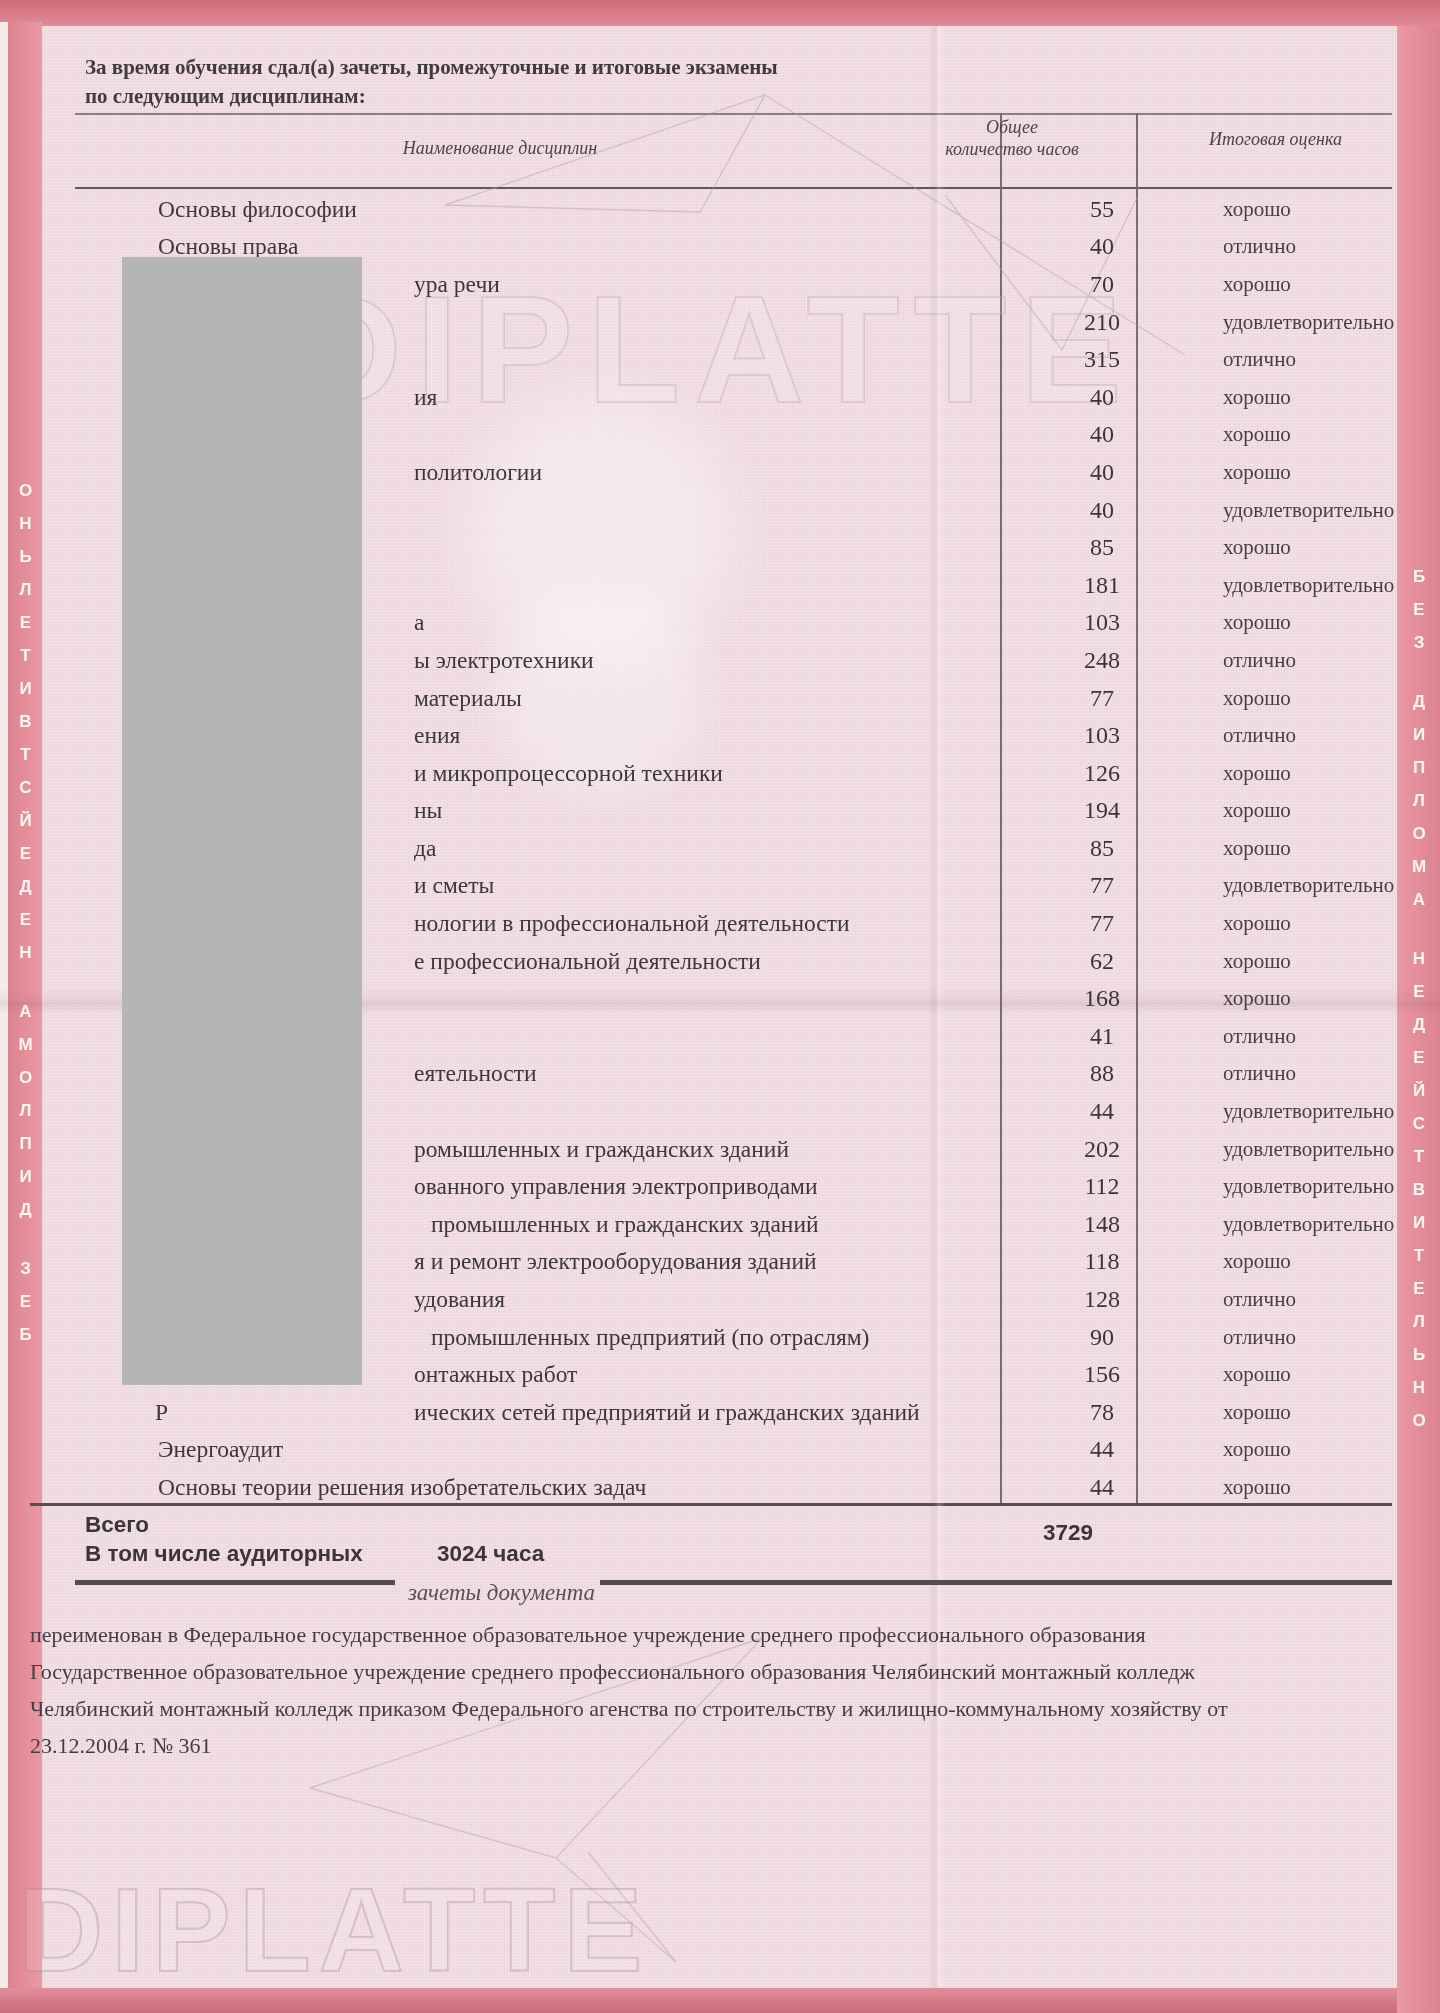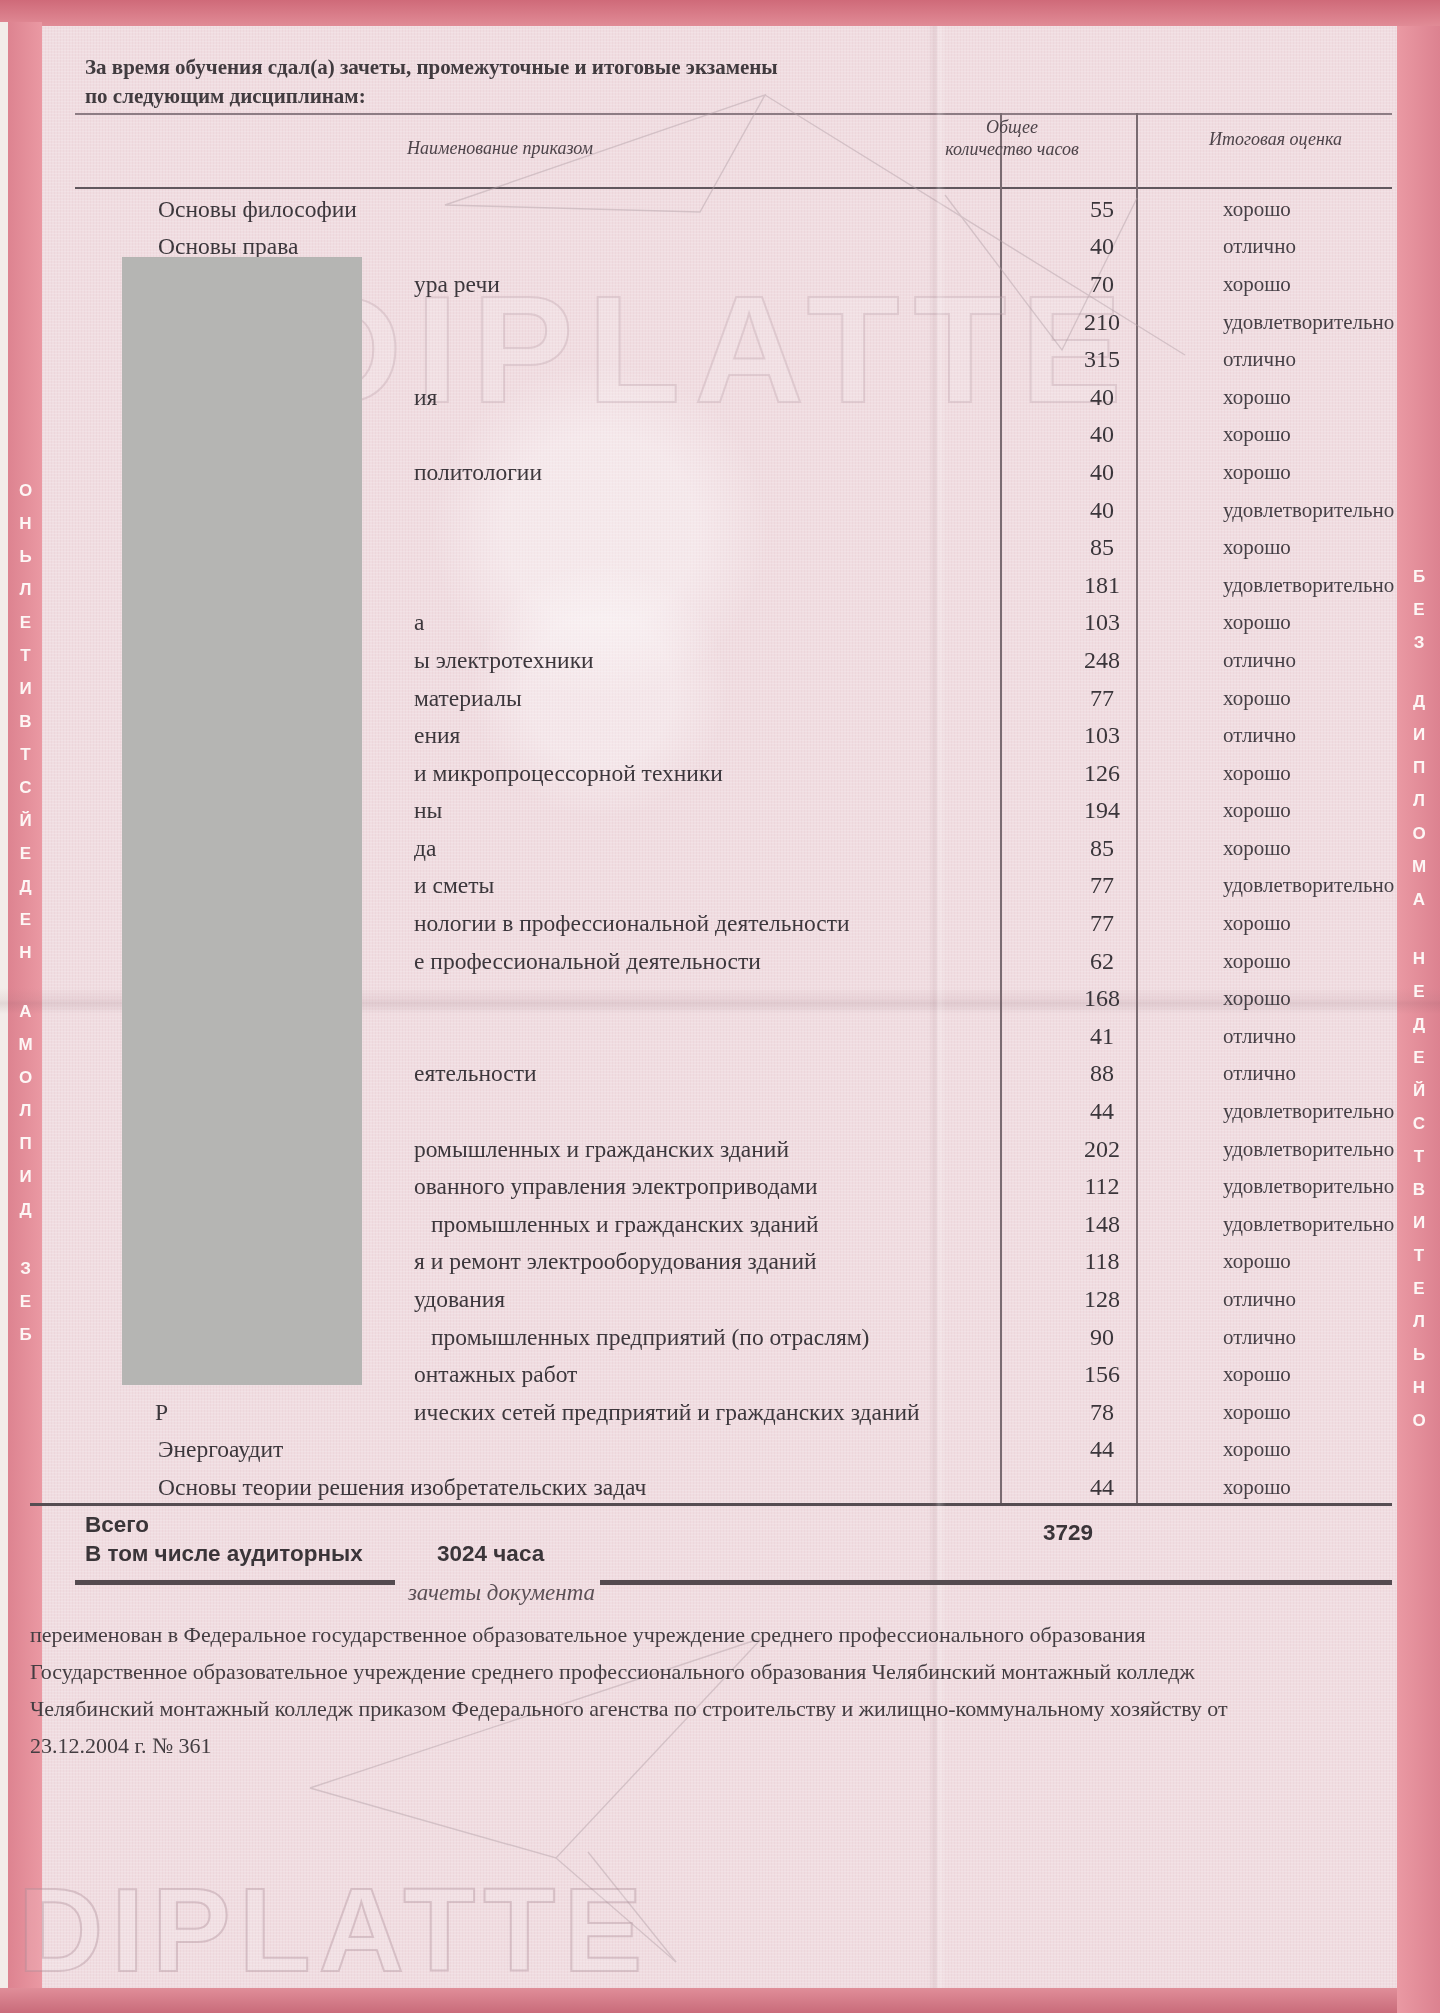--- a/index.html
+++ b/index.html
@@ -160,21 +160,21 @@
   <div class="abs hdr">
     <div>За время обучения сдал(а) зачеты, промежуточные и итоговые экзамены</div>
     <div>по следующим дисциплинам:</div>
   </div>
 
   <div class="abs line-top"></div>
   <div class="abs line-uh"></div>
   <div class="abs vline v1"></div>
   <div class="abs vline v2"></div>
   <div class="abs line-bot"></div>
-  <div class="abs colhead ch-name">Наименование приказом</div>
+  <div class="abs colhead ch-name">Наименование дисциплин</div>
   <div class="abs colhead ch-hours">Общее количество часов</div>
   <div class="abs colhead ch-grade">Итоговая оценка</div>
 
   <div id="rows" class="abs">
   <div class="row">
     <span class="name-start full">Основы философии</span>
     <span class="name-rest"></span>
     <span class="hours">55</span>
     <span class="grade">хорошо</span>
   </div>

